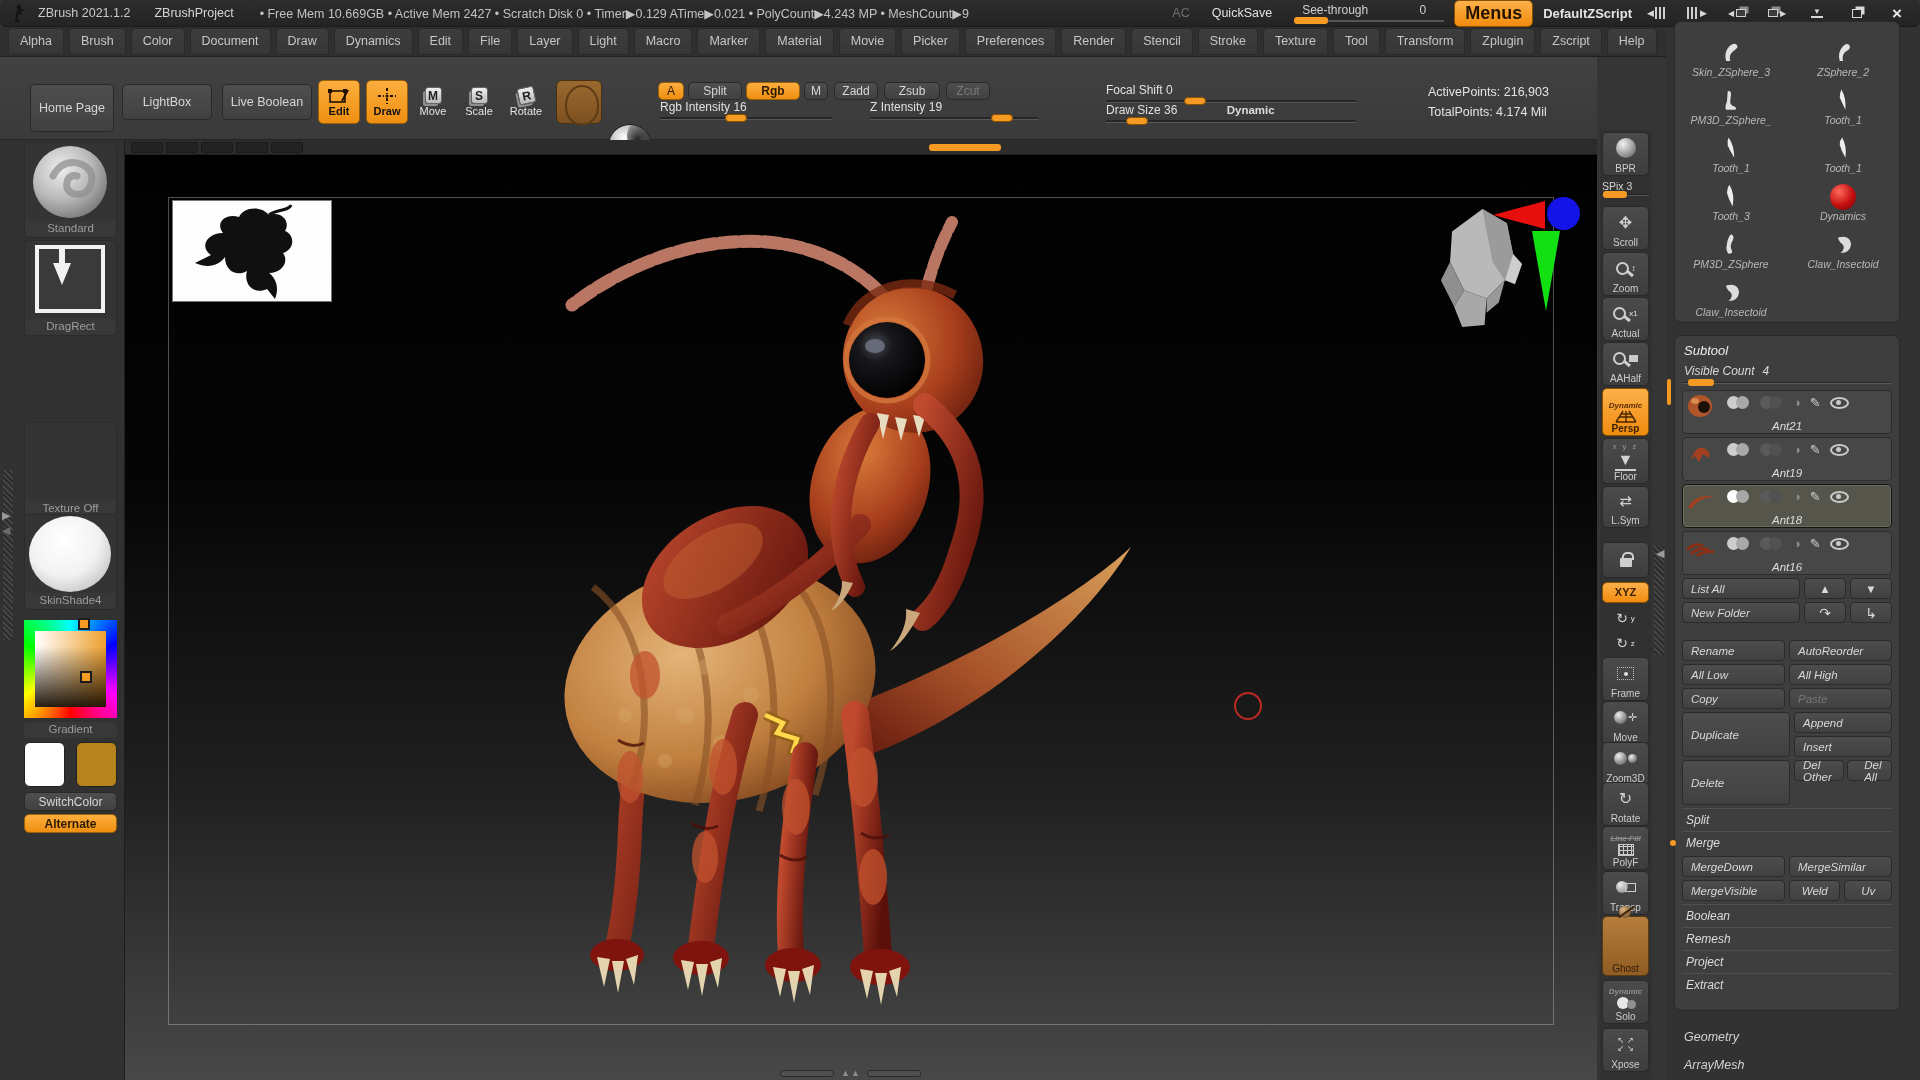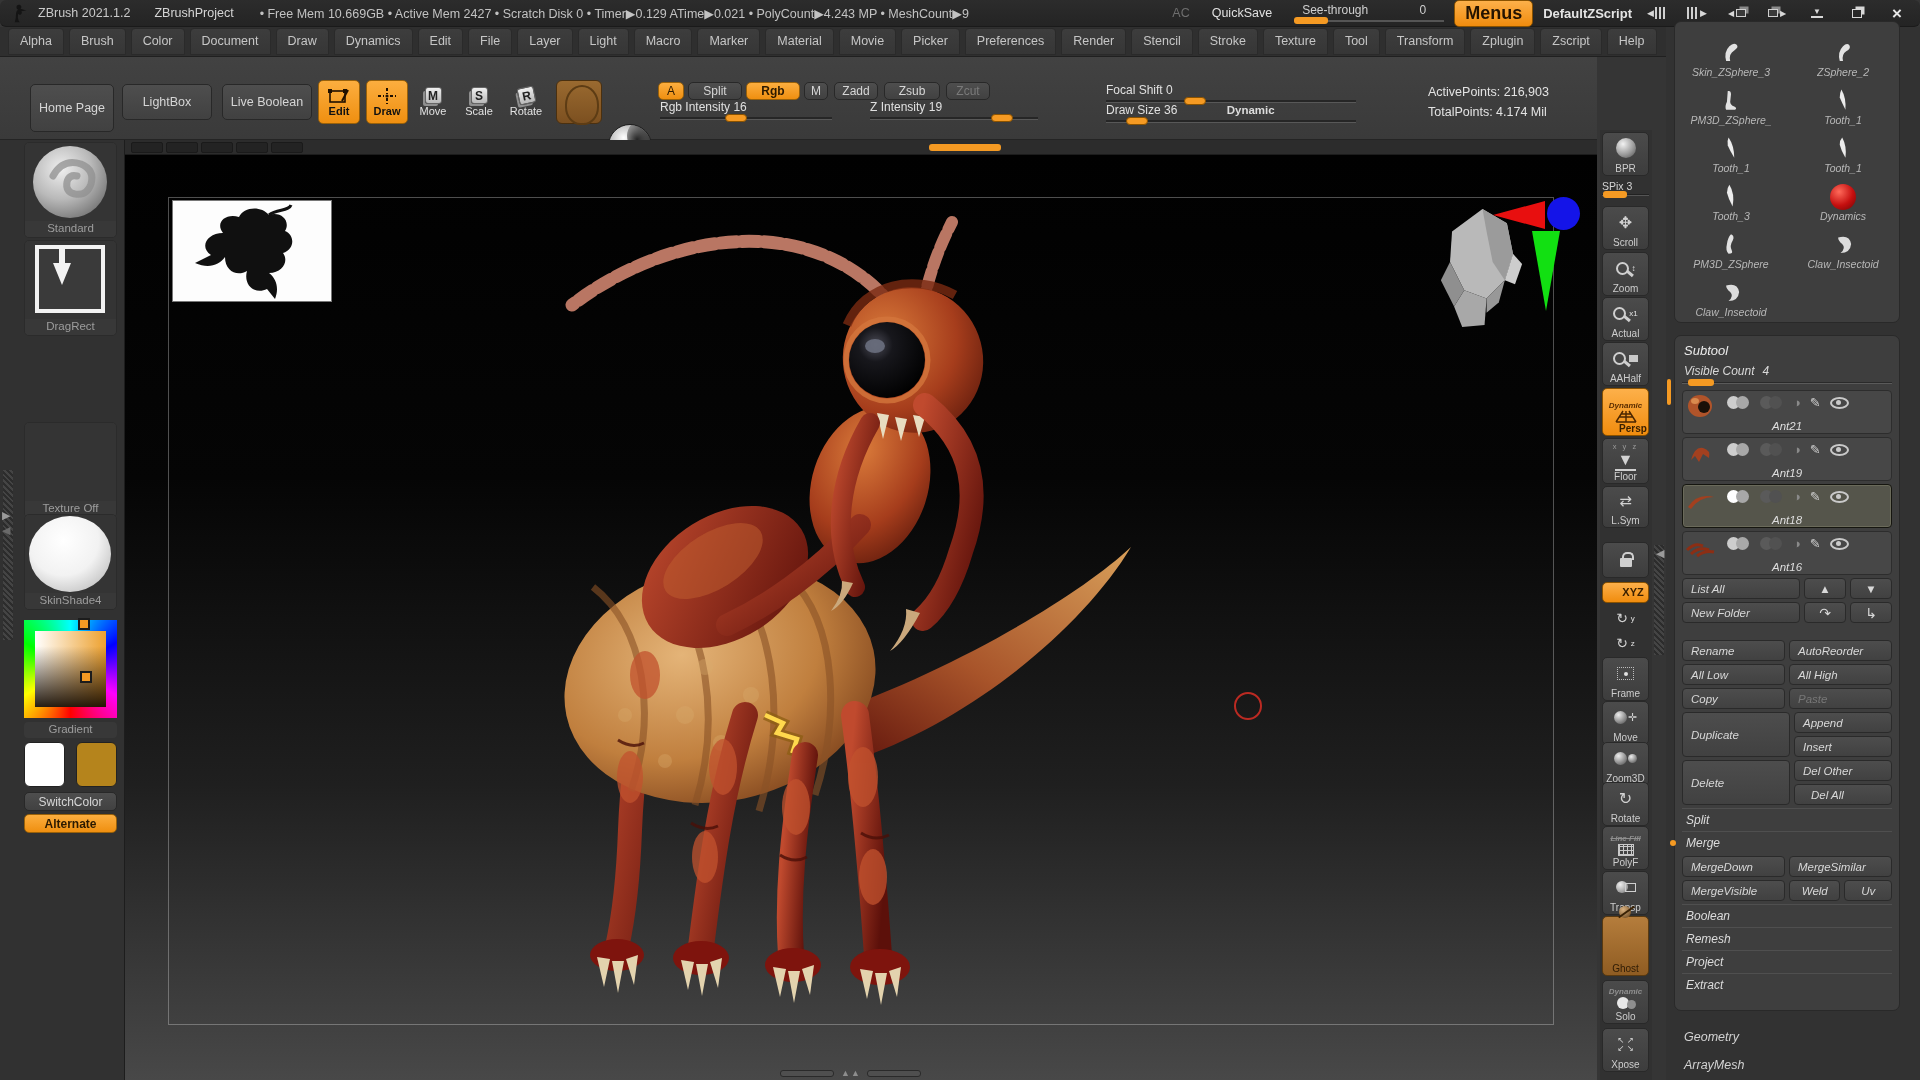--- a/index.html
+++ b/index.html
@@ -111,21 +111,21 @@
   .hscroll{position:absolute;bottom:3px;height:7px;background:#4f4f4f;border:1px solid #2a2a2a;border-radius:3px;width:54px;}
   .scrtri{position:absolute;bottom:2px;font-size:9px;color:#8d8d8d;letter-spacing:1px;}
 
   
   .rail{left:1600px;top:130px;width:52px;height:950px;background:#313131;}
   .rb{position:absolute;left:2px;width:47px;height:44px;background:linear-gradient(#4b4b4b,#3d3d3d);
     border:1px solid #292929;border-radius:5px;display:flex;flex-direction:column;align-items:center;justify-content:flex-end;
     padding-bottom:1px;color:#c9c9c9;}
   .rb .rlb{font-size:10px;line-height:11px;color:#cdcdcd;}
   .rb.active{background:linear-gradient(#fdb04a,#f08c0e);border-color:#8a5200;}
-  .rb.active .rlb{color:#3a2000;font-weight:bold;padding-left:15px;}
+  .rb.active .rlb{color:#3a2000;font-weight:bold;}
   .rb.ghosted{background:linear-gradient(#b57d3c,#8f5c22);border-color:#5a3a10;}
   .rb.ghosted .rlb{color:#2e1c05;margin-top:44px;}
   .rov{font-size:8px;line-height:9px;color:#8f8f8f;font-style:italic;font-weight:bold;}
   .rb.active .rov{color:#5a2d00;}
   .ricon{flex:1;display:flex;align-items:center;justify-content:center;gap:1px;color:#d2d2d2;}
   .rsphere{width:20px;height:20px;border-radius:50%;background:radial-gradient(circle at 35% 30%,#f2f2f2,#9c9c9c 55%,#4a4a4a);}
   .rsphsm{width:13px;height:13px;border-radius:50%;background:radial-gradient(circle at 35% 30%,#eee,#888 60%,#444);}
   .mag{position:relative;width:13px;height:13px;border:2px solid #cfcfcf;border-radius:50%;}
   .mag::after{content:"";position:absolute;width:8px;height:2.5px;background:#cfcfcf;right:-7px;bottom:-2px;transform:rotate(40deg);}
   .magtag{font-size:8px;color:#e0e0e0;margin-left:2px;}
@@ -882,21 +882,21 @@
       </div>
       <div class="brow">
         <div class="sbtn" style="flex:1;height:45px;justify-content:flex-start;padding-left:8px">Duplicate</div>
         <div style="flex:1;display:flex;flex-direction:column;gap:3px">
           <div class="sbtn" style="justify-content:flex-start;padding-left:8px">Append</div>
           <div class="sbtn" style="justify-content:flex-start;padding-left:8px">Insert</div>
         </div>
       </div>
       <div class="brow">
         <div class="sbtn" style="flex:1;height:45px;justify-content:flex-start;padding-left:8px">Delete</div>
-        <div style="flex:1;display:flex;flex-direction:column;gap:3px">
+        <div style="flex:1;display:flex;gap:3px">
           <div class="sbtn" style="justify-content:flex-start;padding-left:8px">Del Other</div>
           <div class="sbtn" style="justify-content:flex-start;padding-left:16px">Del All</div>
         </div>
       </div>
 
       <div class="flat">Split</div>
       <div class="flat"><span class="odot"></span><span>Merge</span></div>
       <div class="brow" style="margin-top:2px">
         <div class="sbtn" style="flex:1;justify-content:flex-start;padding-left:8px">MergeDown</div>
         <div class="sbtn" style="flex:1;justify-content:flex-start;padding-left:8px">MergeSimilar</div>

